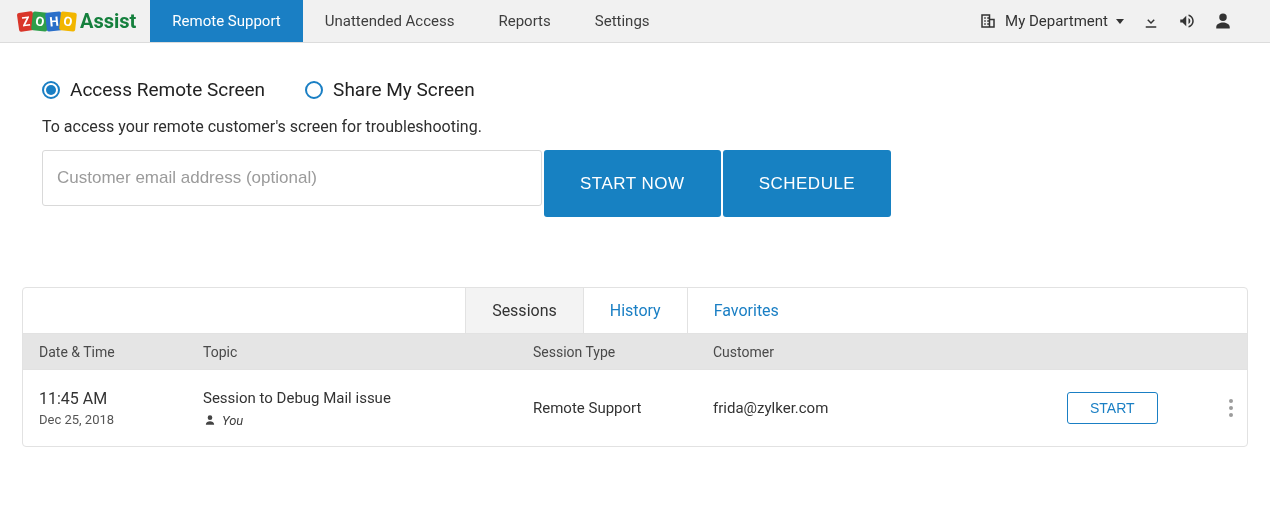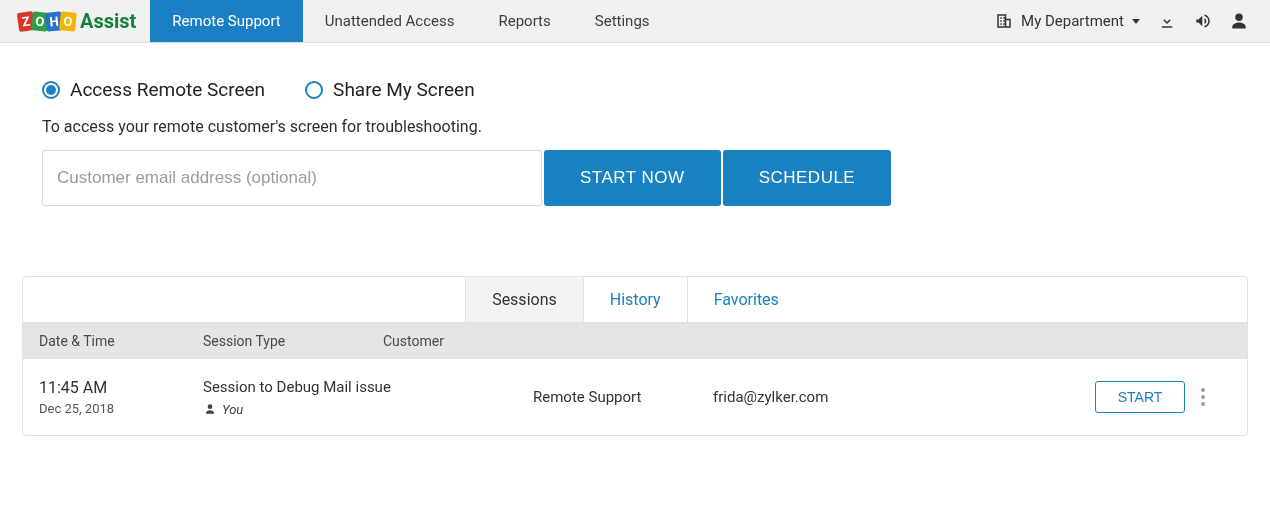--- a/index.html
+++ b/index.html
@@ -54,21 +54,21 @@
     white-space:nowrap;
   }
   .nav-item.active {
     background:#1a7fc4;
     color:#fff;
   }
 
   .topbar-spacer { flex:1; }
   .top-right {
     display:flex; align-items:center; gap:18px;
-    padding-right:22px;
+    padding-right:38px;
   }
   .dept {
     display:flex; align-items:center; gap:8px;
     font-size:15px; color:#333; cursor:pointer;
   }
   .icon-16 { width:18px; height:18px; fill:#333; }
   .icon-btn { cursor:pointer; display:flex; align-items:center; }
   .caret-down {
     width:0; height:0;
     border-left:4px solid transparent;
@@ -116,21 +116,21 @@
     height:56px;
     border:1px solid #d9d9d9;
     border-radius:3px;
     padding:0 14px;
     font-size:17px;
     color:#555;
     outline:none;
   }
   .email-input::placeholder { color:#9b9b9b; }
   .big-btn {
-    height:56px;
+    height:67px;
     padding:4px 36px;
     background:#1781c2;
     color:#fff;
     border:none;
     border-radius:3px;
     font-size:17px;
     letter-spacing:.5px;
     cursor:pointer;
     white-space:nowrap;
   }
@@ -169,21 +169,21 @@
     align-items:center;
     background:#e5e5e5;
     border-bottom:1px solid #e2e2e2;
     font-size:14px;
     color:#4a4a4a;
   }
   .col-dt   { width:180px; padding-left:16px; }
   .col-topic{ flex:0 0 330px; }
   .col-type { width:180px; }
   .col-cust { flex:1; }
-  .col-act  { width:180px; display:flex; gap:16px; align-items:center; justify-content:center; padding-right:14px; }
+  .col-act  { width:180px; display:flex; gap:16px; align-items:center; justify-content:space-between; padding-right:14px; }
 
   .table-row {
     display:flex;
     min-height:76px;
     align-items:center;
     font-size:15px;
     color:#333;
   }
   .row-time-main { font-size:16px; }
   .row-time-sub  { font-size:13px; color:#555; margin-top:4px; }
@@ -276,20 +276,21 @@
 
   <div class="panel">
     <div class="panel-tabs">
       <div class="ptab active">Sessions</div>
       <div class="ptab">History</div>
       <div class="ptab">Favorites</div>
     </div>
 
     <div class="table-head">
       <div class="col-dt">Date &amp; Time</div>
+      <div class="col-topic">Topic</div>
       <div class="col-type">Session Type</div>
       <div class="col-cust">Customer</div>
       <div class="col-act"></div>
     </div>
 
     <div class="table-row">
       <div class="col-dt">
         <div class="row-time-main">11:45 AM</div>
         <div class="row-time-sub">Dec 25, 2018</div>
       </div>

